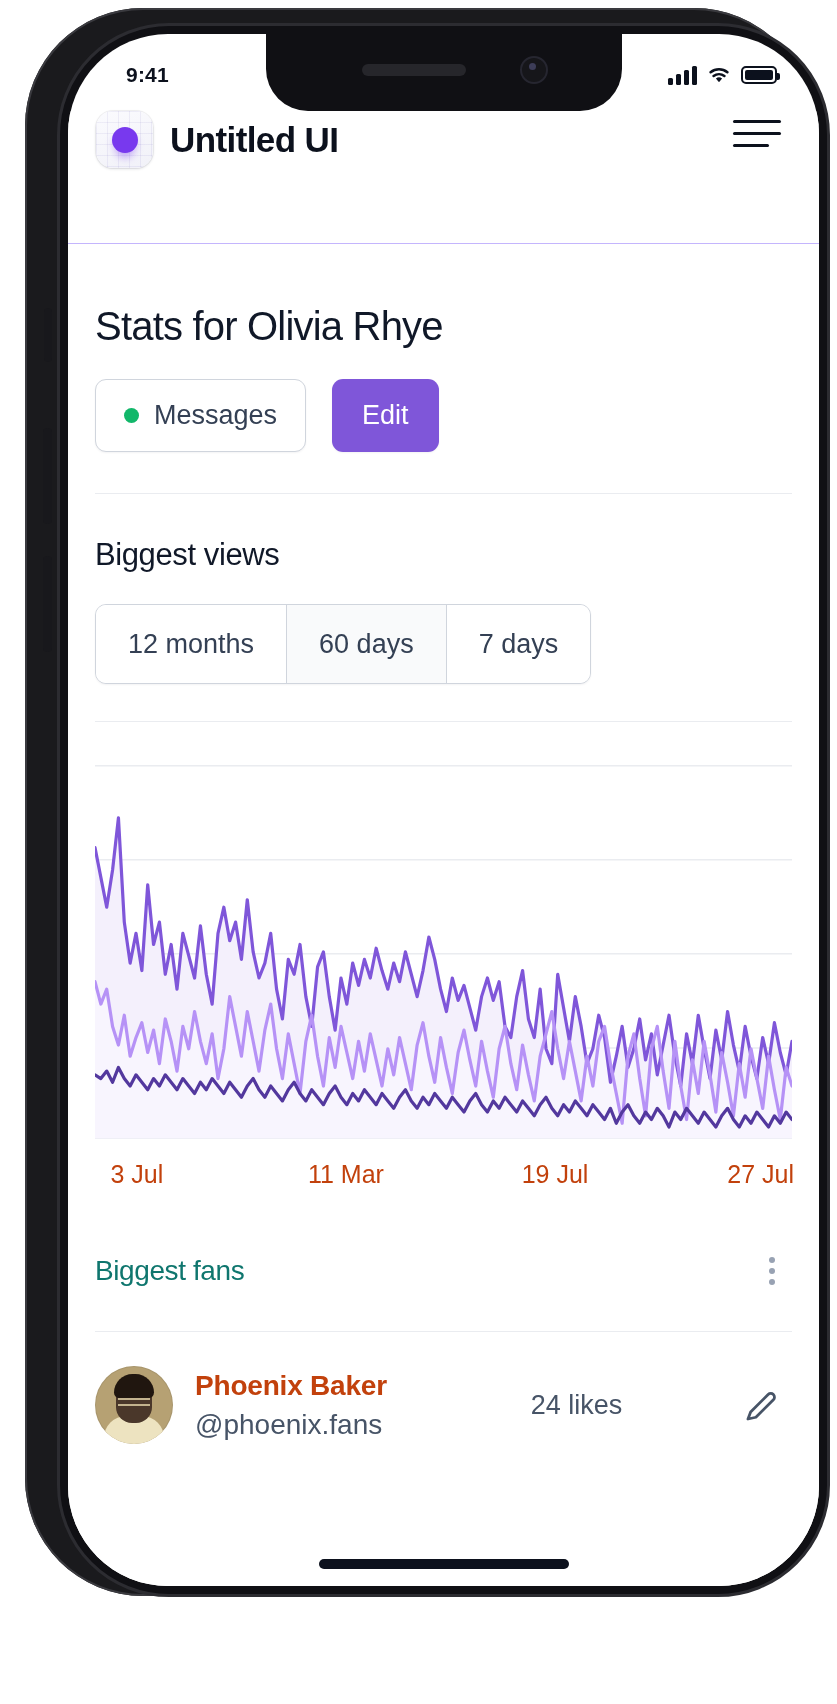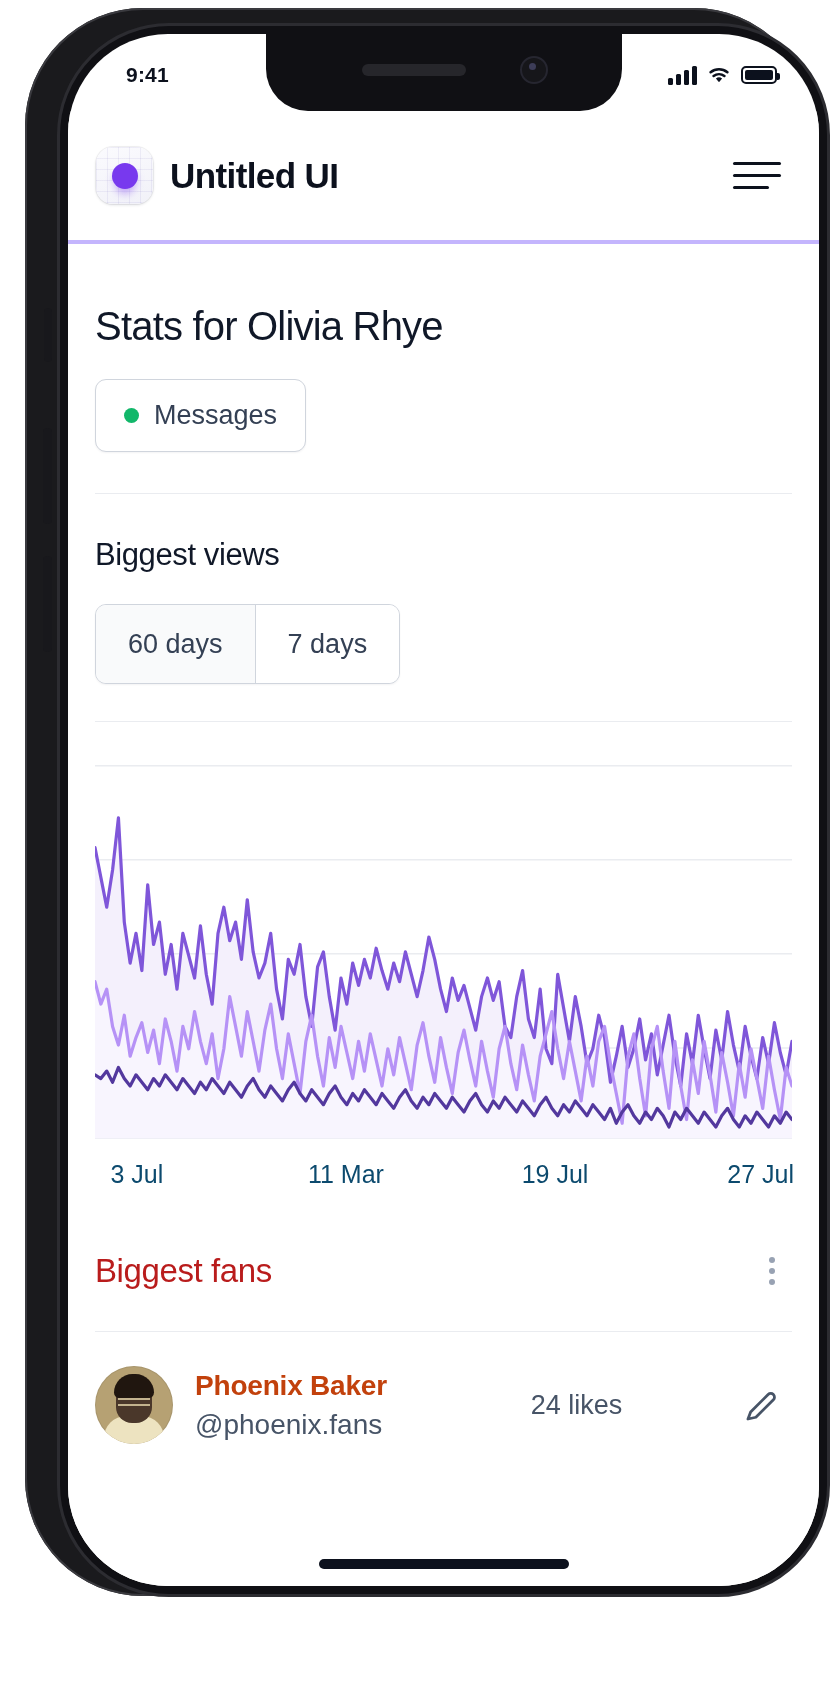--- a/index.html
+++ b/index.html
@@ -138,24 +138,24 @@
     background: #0c111d;
     border-radius: 2px;
   }
 
   
   .app-header {
     position: absolute;
     top: 77px; left: 0; right: 0;
     height: 133px;
     display: flex;
-    align-items: center;
+    align-items: flex-start;
     justify-content: space-between;
     padding: 0 34px 0 28px;
-    border-bottom: 4px solid #c4b5fd;
+    border-bottom: 1px solid #c4b5fd;
     background: #fff;
   }
   .brand { display: flex; align-items: center; gap: 17px; }
   .logo-mark {
     width: 57px; height: 57px;
     border-radius: 17px;
     background: linear-gradient(160deg, #fbfbfe 0%, #f1f1f8 100%);
     box-shadow: 0 1px 3px rgba(16,24,40,0.14), 0 0 0 1px rgba(16,24,40,0.05);
     position: relative;
     overflow: hidden;
@@ -301,36 +301,36 @@
   }
   .chart-wrap svg { display: block; width: 100%; height: 100%; }
   .xaxis {
     position: relative;
     margin-top: 18px;
     height: 38px;
   }
   .xaxis span {
     position: absolute;
     font-size: 25px;
-    color: #0c4a6e;
+    color: #c2410c;
     transform: translateX(-50%);
     white-space: nowrap;
   }
 
   
   .fans-head {
     display: flex;
     align-items: center;
     justify-content: space-between;
     margin-top: 50px;
   }
   .fans-title {
-    font-size: 33px;
+    font-size: 28px;
     font-weight: 400;
-    color: #b91c1c;
+    color: #0f766e;
     letter-spacing: -0.4px;
   }
   .kebab {
     width: 40px; height: 46px;
     display: flex;
     flex-direction: column;
     align-items: center;
     justify-content: center;
     gap: 5px;
     cursor: pointer;
@@ -481,27 +481,29 @@
 
       <div class="content">
 
         <div class="page-title">Stats for Olivia Rhye</div>
 
         <div class="action-row">
           <button class="btn-secondary">
             <span class="dot-online"></span>
             <span>Messages</span>
           </button>
+          <button class="btn-primary">Edit</button>
         </div>
 
         <div class="divider"></div>
 
         <div class="section-title">Biggest views</div>
 
         <div class="segmented">
+          <div class="seg">12 months</div>
           <div class="seg active">60 days</div>
           <div class="seg">7 days</div>
         </div>
 
         <div class="divider2"></div>
 
         <div class="chart-wrap">
           <svg viewBox="0 0 1000 400" preserveAspectRatio="none">
             <g>
               <line x1="0" y1="8" x2="1000" y2="8" stroke="#eaecf0" stroke-width="1.6"></line>

